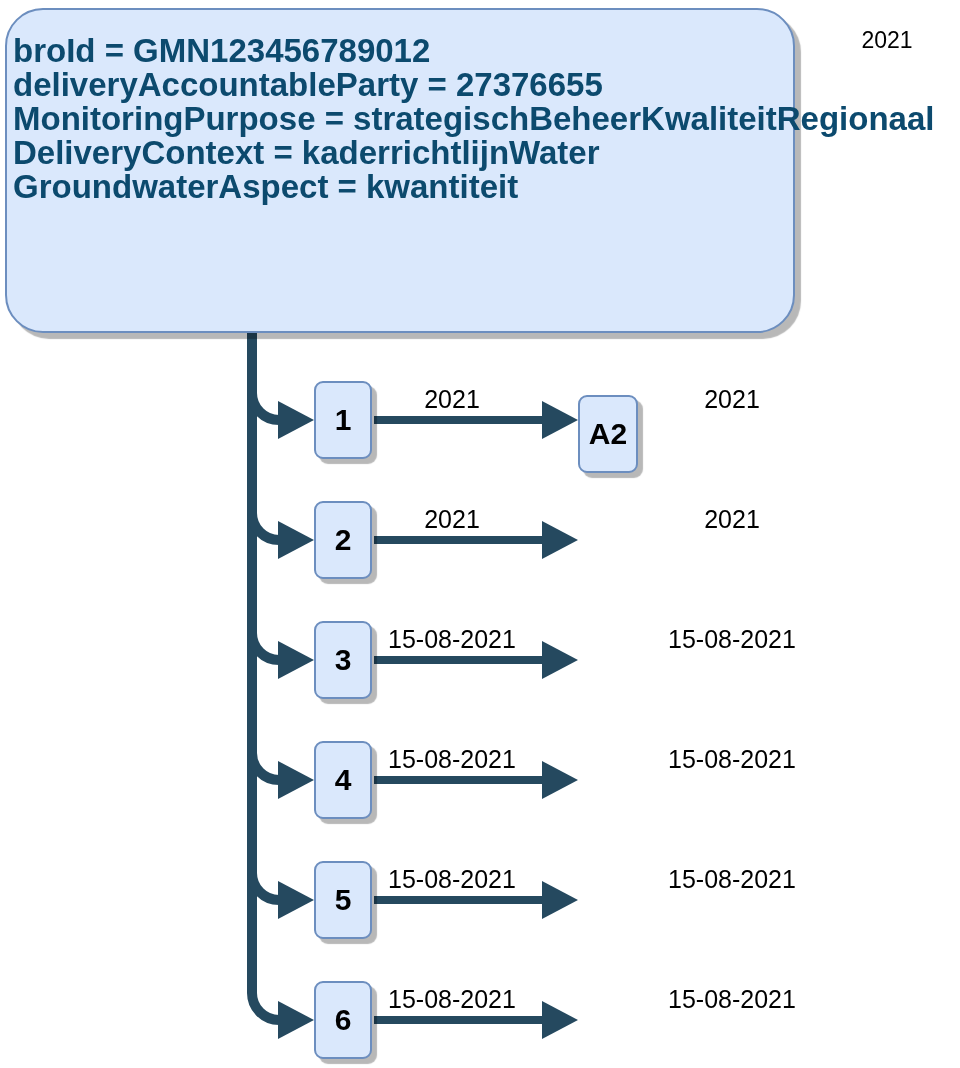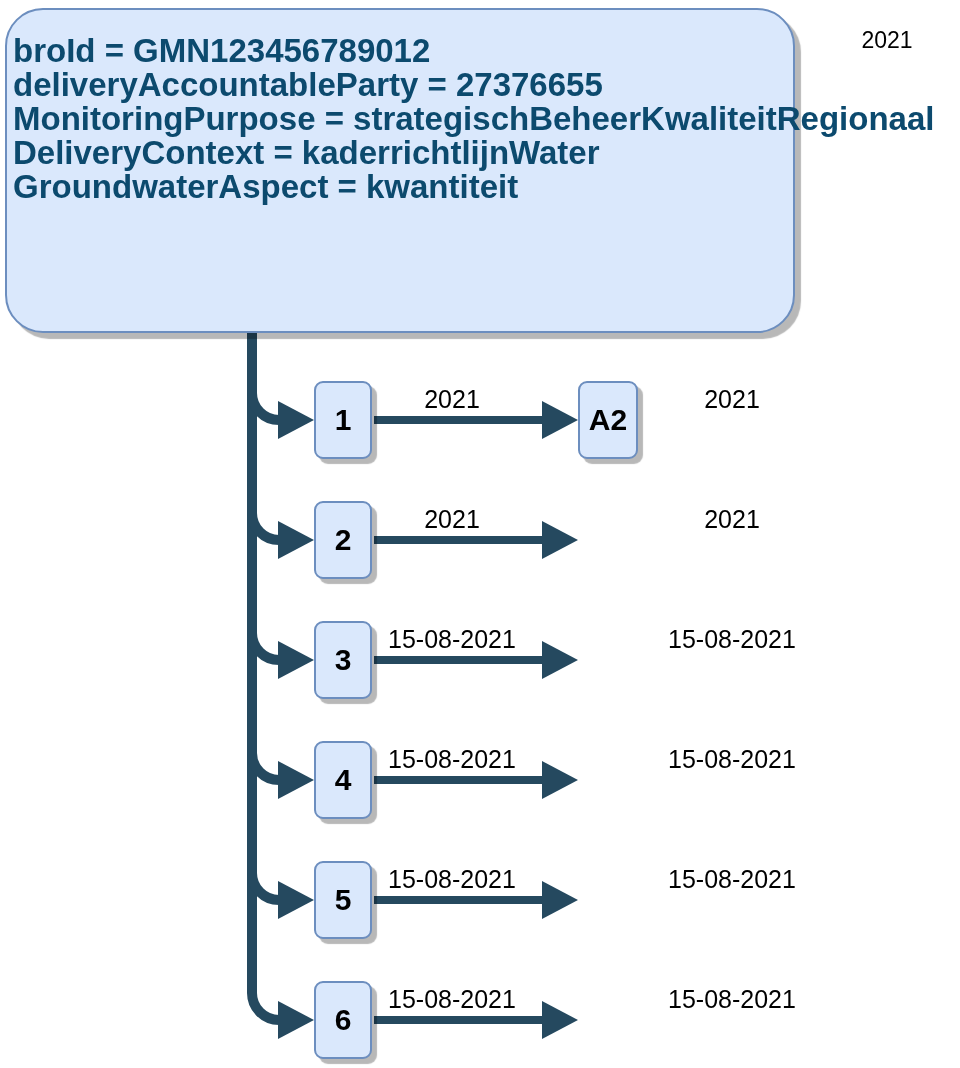--- a/index.html
+++ b/index.html
@@ -41,21 +41,21 @@
     position:absolute;top:21px;height:78px;
     background:var(--node-fill);
     border:2px solid var(--node-border);
     border-radius:9px;
     box-shadow:5px 5px 1px rgba(0,0,0,0.28);
     box-sizing:border-box;
     display:flex;align-items:center;justify-content:center;
     font-weight:bold;font-size:30px;color:#000;
   }
   .node.seq{left:314px;width:58px;}
-  .node.tgt{left:578px;width:60px;}
+  .node.tgt{left:578px;width:60px;margin-top:14px;}
   .date-label{
     position:absolute;top:26px;width:200px;height:26px;line-height:26px;
     text-align:center;font-size:25px;color:#000;
   }
   .date-label.mid{left:352px;}
   .date-label.right{left:632px;}
 </style>
 </head>
 <body>
 

